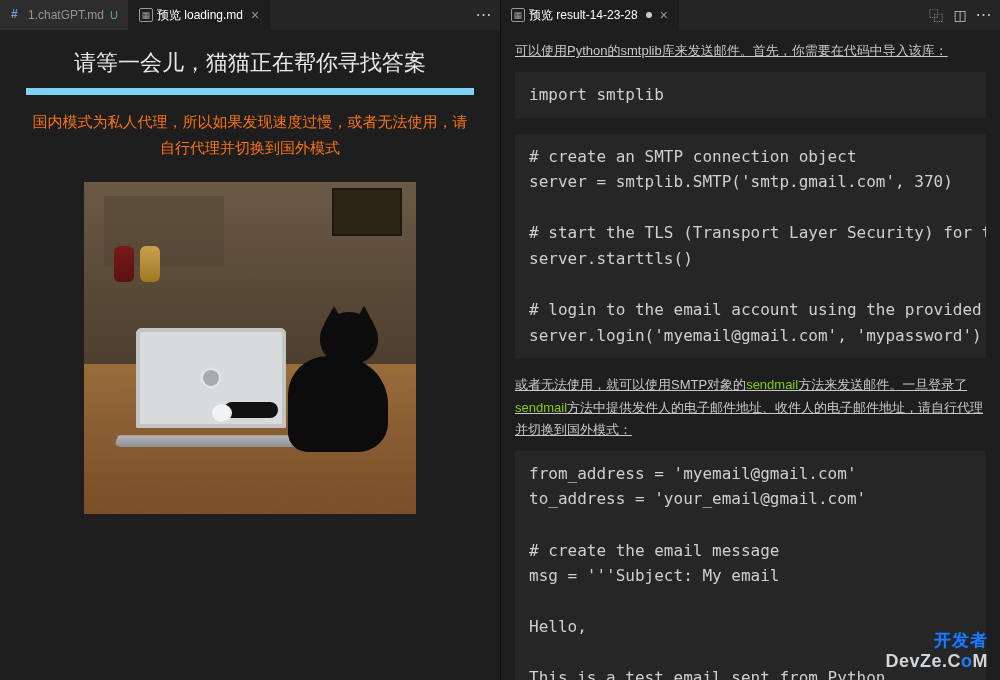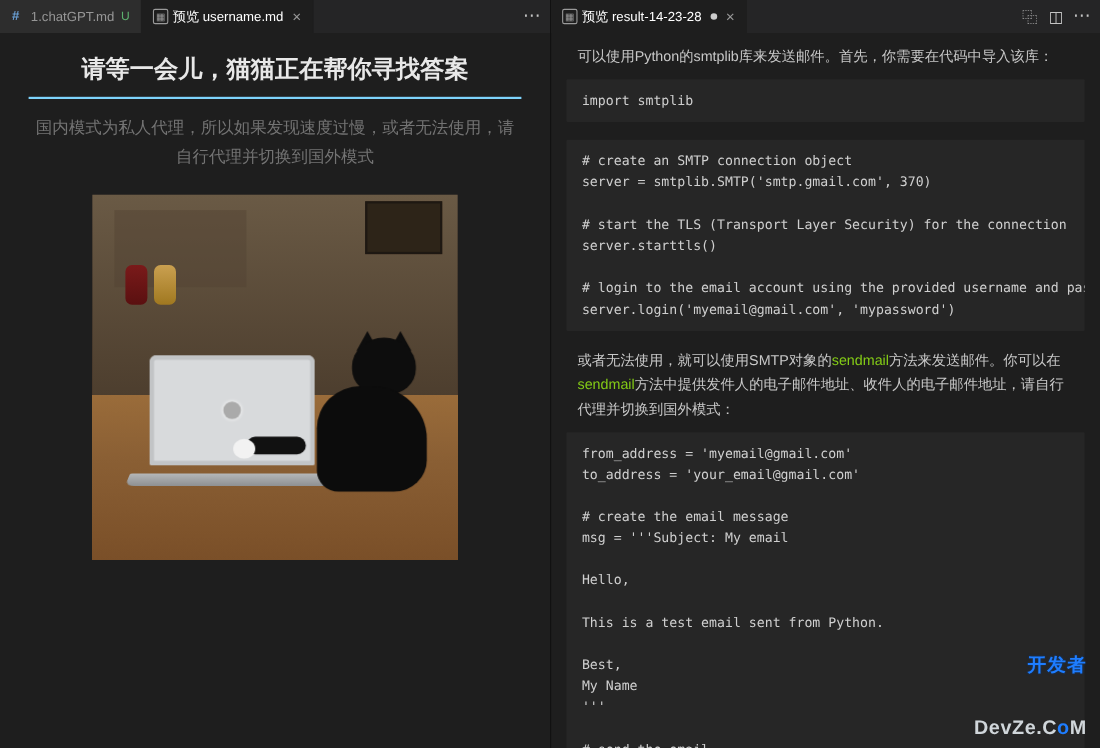--- a/index.html
+++ b/index.html
@@ -61,24 +61,24 @@
   .act { width:16px; height:16px; display:inline-flex; align-items:center; justify-content:center; font-size:14px;}
   .dots { font-size:16px; letter-spacing:1px; line-height:0;}
   .content {
     flex: 1;
     overflow: hidden;
     padding: 14px 26px 0 26px;
   }
   .content.right { padding: 0 14px 0 14px; }
   
   .load-title {
-    color:#e8e8e8; font-size:22px; font-weight:700; text-align:center; padding:4px 0 10px;
-    border-bottom:2px solid #7dd3fc; margin-bottom:14px;
-  }
-  .load-note { text-align:center; color:#737373; font-size:15px; line-height:1.7; margin-bottom:6px;}
+    color:#e8e8e8; font-size:22px; font-weight:400; text-align:center; padding:4px 0 10px;
+    border-bottom:7px solid #7dd3fc; margin-bottom:14px;
+  }
+  .load-note { text-align:center; color:#f97316; font-size:15px; line-height:1.7; margin-bottom:6px;}
   .gif-holder {
     width: 332px; height: 332px; margin: 22px auto 0; position:relative; overflow:hidden;
     background: linear-gradient(180deg,#5a4a3a 0%, #4b3b2c 30%, #6b4b32 60%, #8a6a48 100%);
   }
   
   .wall { position:absolute; top:0;left:0;right:0;height:55%; background:linear-gradient(180deg,#6a5a45,#4d3e2e);}
   .shelf { position:absolute; top:14px; left:20px; width:120px; height:70px; background:#514334; opacity:.45;}
   .pic { position:absolute; top:6px; right:14px; width:70px; height:48px; background:#2d2418; border:2px solid #1e1812;}
   .jar { position:absolute; top:64px; left:30px; width:20px; height:36px; border-radius:6px; background:linear-gradient(#7a1a1a,#5a1010);}
   .jar.j2{ left:56px; background:linear-gradient(#caa050,#a07820);}
@@ -91,49 +91,49 @@
   .keyb { width:208px; height:18px; background:linear-gradient(#b5b7b9,#8e9092); border-radius:2px 2px 8px 8px; margin-top:4px; margin-left:-10px; transform:perspective(300px) rotateX(50deg);}
   .cat { position:absolute; right:28px; bottom:62px; width:120px; height:140px;}
   .cat .body{ position:absolute; bottom:0; right:0; width:100px; height:96px; background:#0c0c0c; border-radius:40% 50% 30% 20%;}
   .cat .head{ position:absolute; top:0; right:10px; width:58px; height:52px; background:#0d0d0d; border-radius:50% 50% 45% 45%;}
   .cat .ear{ position:absolute; top:-6px; width:0;height:0;border-left:10px solid transparent;border-right:10px solid transparent;border-bottom:18px solid #0d0d0d;}
   .cat .ear.l{ right:44px;} .cat .ear.r{ right:14px;}
   .cat .paw{ position:absolute; bottom:34px; left:-44px; width:54px; height:16px; background:#111; border-radius:10px;}
   .cat .pawtip{ position:absolute; bottom:30px; left:-56px; width:20px;height:18px;background:#f2f2f2;border-radius:50%;}
   
   .md { color:#c8c8c8; font-size:13px; line-height:1.7; padding-top:10px;}
-  .para { margin: 10px 10px; }
+  .para { margin: 10px 0; text-decoration: underline; }
   .code-hl { color:#84cc16; }
   pre.codeblock {
     background:#262626; color:#cfcfcf; font-family:Consolas,Menlo,monospace;
-    font-size:12px; line-height:1.6; padding:10px 14px; margin:10px 0 16px; white-space:pre;
+    font-size:16px; line-height:1.6; padding:10px 14px; margin:10px 0 16px; white-space:pre;
     overflow:hidden; border-radius:1px;
   }
   
   .wm {
     position:absolute; right:12px; bottom:10px; text-align:right; pointer-events:none;
     font-family:"Microsoft YaHei","Segoe UI",sans-serif;
   }
   .wm .cn { color:#1e7dff; font-size:17px; font-weight:700; letter-spacing:1px; text-shadow:0 0 2px #0a3a80;}
-  .wm .en { color:#d0d6da; font-size:18px; font-weight:700; letter-spacing:0.5px; line-height:1;margin-top:36px;}
+  .wm .en { color:#d0d6da; font-size:18px; font-weight:700; letter-spacing:0.5px; line-height:1;}
   .wm .en .o { color:#1e7dff; }
 </style>
 </head>
 <body>
 
 <div class="pane">
   <div class="tabbar">
     <div class="tab">
       <span class="tab-icon-md"></span>
       <span>1.chatGPT.md</span>
       <span class="mod">U</span>
     </div>
     <div class="tab active">
       <span class="tab-icon-prev">▦</span>
-      <span>预览 username.md</span>
+      <span>预览 loading.md</span>
       <span class="close">×</span>
     </div>
     <div class="actions">
       <span class="act dots">⋯</span>
     </div>
   </div>
 
   <div class="content">
     <div class="load-title">请等一会儿，猫猫正在帮你寻找答案</div>
     <div class="load-note">国内模式为私人代理，所以如果发现速度过慢，或者无法使用，请自行代理并切换到国外模式</div>
@@ -185,21 +185,21 @@
     <pre class="codeblock"># create an SMTP connection object
 server = smtplib.SMTP('smtp.gmail.com', 370)
 
 # start the TLS (Transport Layer Security) for the connection
 server.starttls()
 
 # login to the email account using the provided username and password
 server.login('myemail@gmail.com', 'mypassword')</pre>
 
     <div class="para">
-      <span>或者无法使用，就可以使用SMTP对象的</span><span class="code-hl">sendmail</span><span>方法来发送邮件。你可以在</span><span class="code-hl">sendmail</span><span>方法中提供发件人的电子邮件地址、收件人的电子邮件地址，请自行代理并切换到国外模式：</span>
+      <span>或者无法使用，就可以使用SMTP对象的</span><span class="code-hl">sendmail</span><span>方法来发送邮件。一旦登录了</span><span class="code-hl">sendmail</span><span>方法中提供发件人的电子邮件地址、收件人的电子邮件地址，请自行代理并切换到国外模式：</span>
     </div>
     <pre class="codeblock">from_address = 'myemail@gmail.com'
 to_address = 'your_email@gmail.com'
 
 # create the email message
 msg = '''Subject: My email
 
 Hello,
 
 This is a test email sent from Python.

